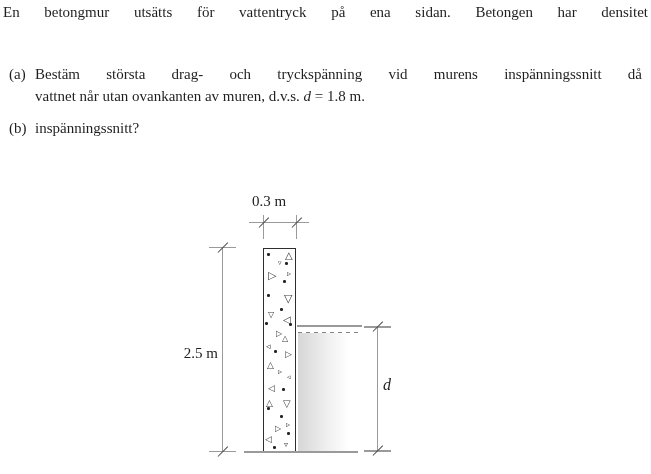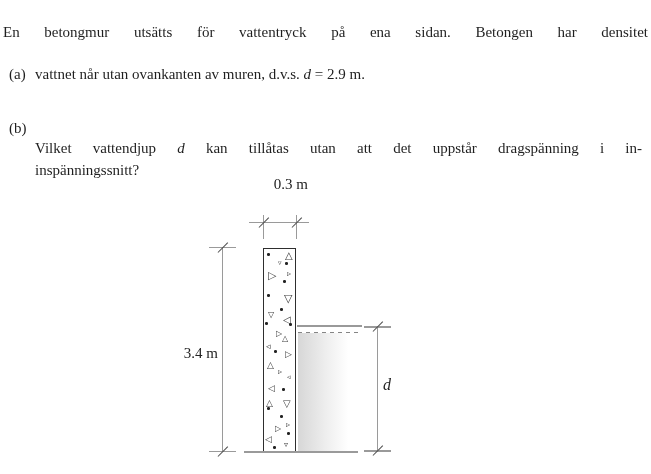--- a/index.html
+++ b/index.html
@@ -16,21 +16,20 @@
     overflow: hidden;
   }
   .abs { position: absolute; }
 
   
   .intro { left: 3px; top: 1px; width: 645px; }
   .line { display: block; }
   .line.justify {
     text-align: justify;
     text-align-last: justify;
-    margin-top: 20px;
     -moz-text-align-last: justify;
   }
   .item-label { position: absolute; left: 9px; top: 0; width: 26px; }
   .item-body { margin-left: 35px; width: 607px; }
   .it { font-style: italic; }
 
   
   .figure { position: absolute; inset: 0; pointer-events: none; }
   .hline, .vline { position: absolute; background: #9a9a9a; }
   .hline { height: 1.2px; }
@@ -98,47 +97,47 @@
 
 <div class="page">
 
   <div class="abs intro">
     <span class="line justify">En betongmur utsätts för vattentryck på ena sidan. Betongen har densitet</span>
   </div>
 
   <div class="abs" style="left:0; top:63px; width:648px;">
     <span class="item-label">(a)</span>
     <div class="item-body">
-      <span class="line"><span>vattnet når utan ovankanten av muren, d.v.s. </span><span class="it">d</span><span> = 2.9 m.</span></span>
+      <span class="line justify">Bestäm största drag- och tryckspänning vid murens inspänningssnitt då</span>
+      <span class="line"><span>vattnet når utan ovankanten av muren, d.v.s. </span><span class="it">d</span><span> = 1.8 m.</span></span>
     </div>
   </div>
 
   <div class="abs" style="left:0; top:117px; width:648px;">
     <span class="item-label">(b)</span>
     <div class="item-body">
-      <span class="line justify"><span>Vilket vattendjup </span><span class="it">d</span><span> kan tillåtas utan att det uppstår dragspänning i in-</span></span>
       <span class="line">inspänningssnitt?</span>
     </div>
   </div>
 
   <div class="figure">
 
-    <div class="dim-label" style="left:252px; top:176px; width:56px; text-align:right;">0.3 m</div>
+    <div class="dim-label" style="left:252px; top:193px; width:56px; text-align:left;">0.3 m</div>
     <div class="hline" style="left:249px; top:222px; width:60px;"></div>
     <div class="vline" style="left:263px; top:215px; height:24px;"></div>
     <div class="vline" style="left:296px; top:215px; height:24px;"></div>
     <div class="tick" style="left:256.5px; top:221.8px;"></div>
     <div class="tick" style="left:289.5px; top:221.8px;"></div>
 
     <div class="vline" style="left:222px; top:248px; height:204px;"></div>
     <div class="hline" style="left:209px; top:247px; width:27px;"></div>
     <div class="hline" style="left:209px; top:451px; width:27px;"></div>
     <div class="tick" style="left:215.5px; top:246.9px;"></div>
     <div class="tick" style="left:215.5px; top:450.9px;"></div>
-    <div class="dim-label" style="left:172px; top:345px; width:46px; text-align:right;">3.4 m</div>
+    <div class="dim-label" style="left:172px; top:345px; width:46px; text-align:right;">2.5 m</div>
 
     <div class="water-body"></div>
     <div class="water-line"></div>
     <div class="water-dash"></div>
 
     <div class="wall">
       <div id="wall-texture">
           <div class="dot" style="left: 3px; top: 4px;"></div>
           <span class="tri" style="font-size: 10px; left: 21px; top: 2px;">△</span>
           <span class="tri" style="font-size: 7px; left: 14px; top: 11px;">▿</span>

